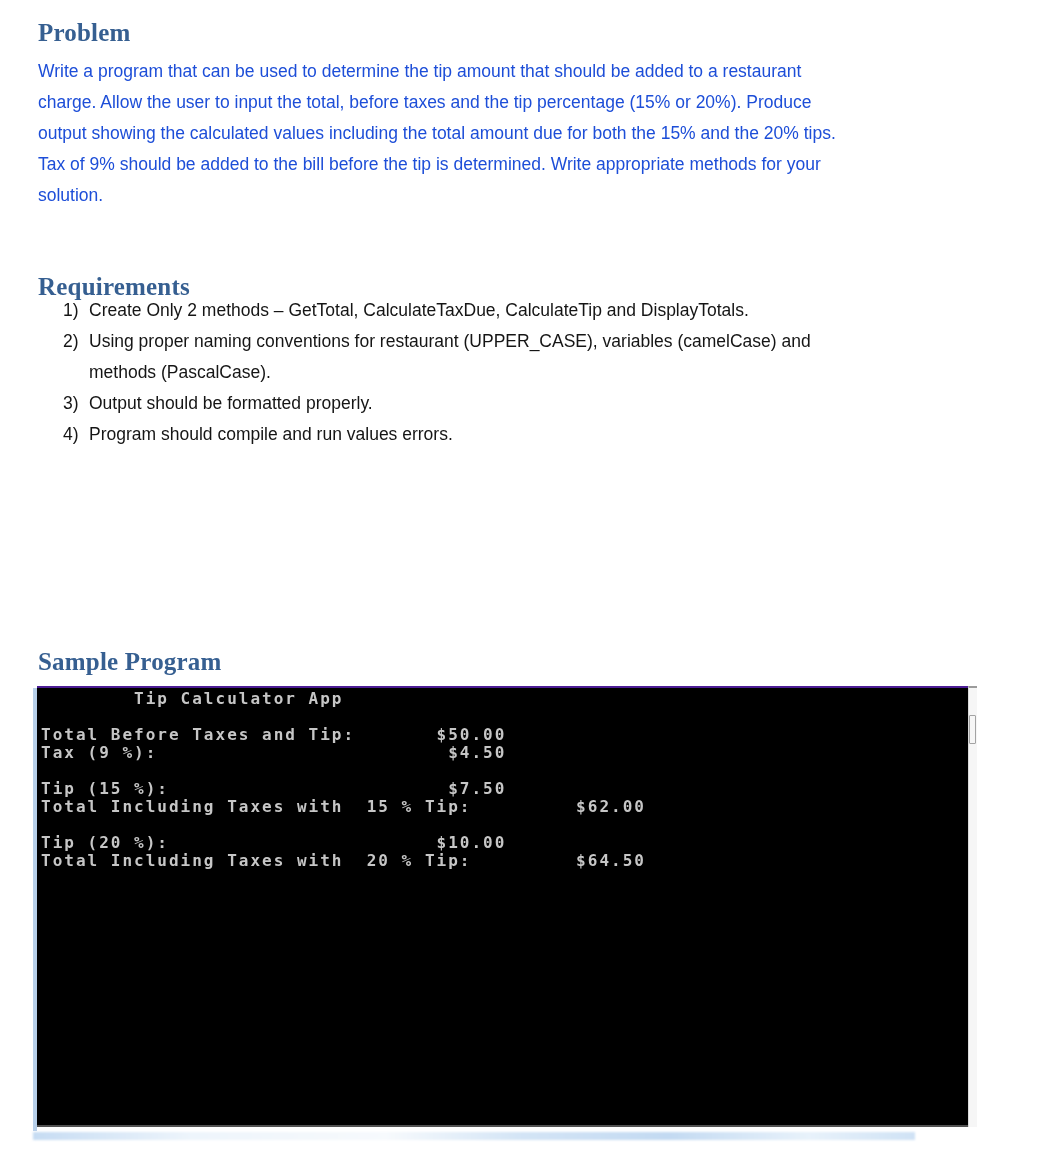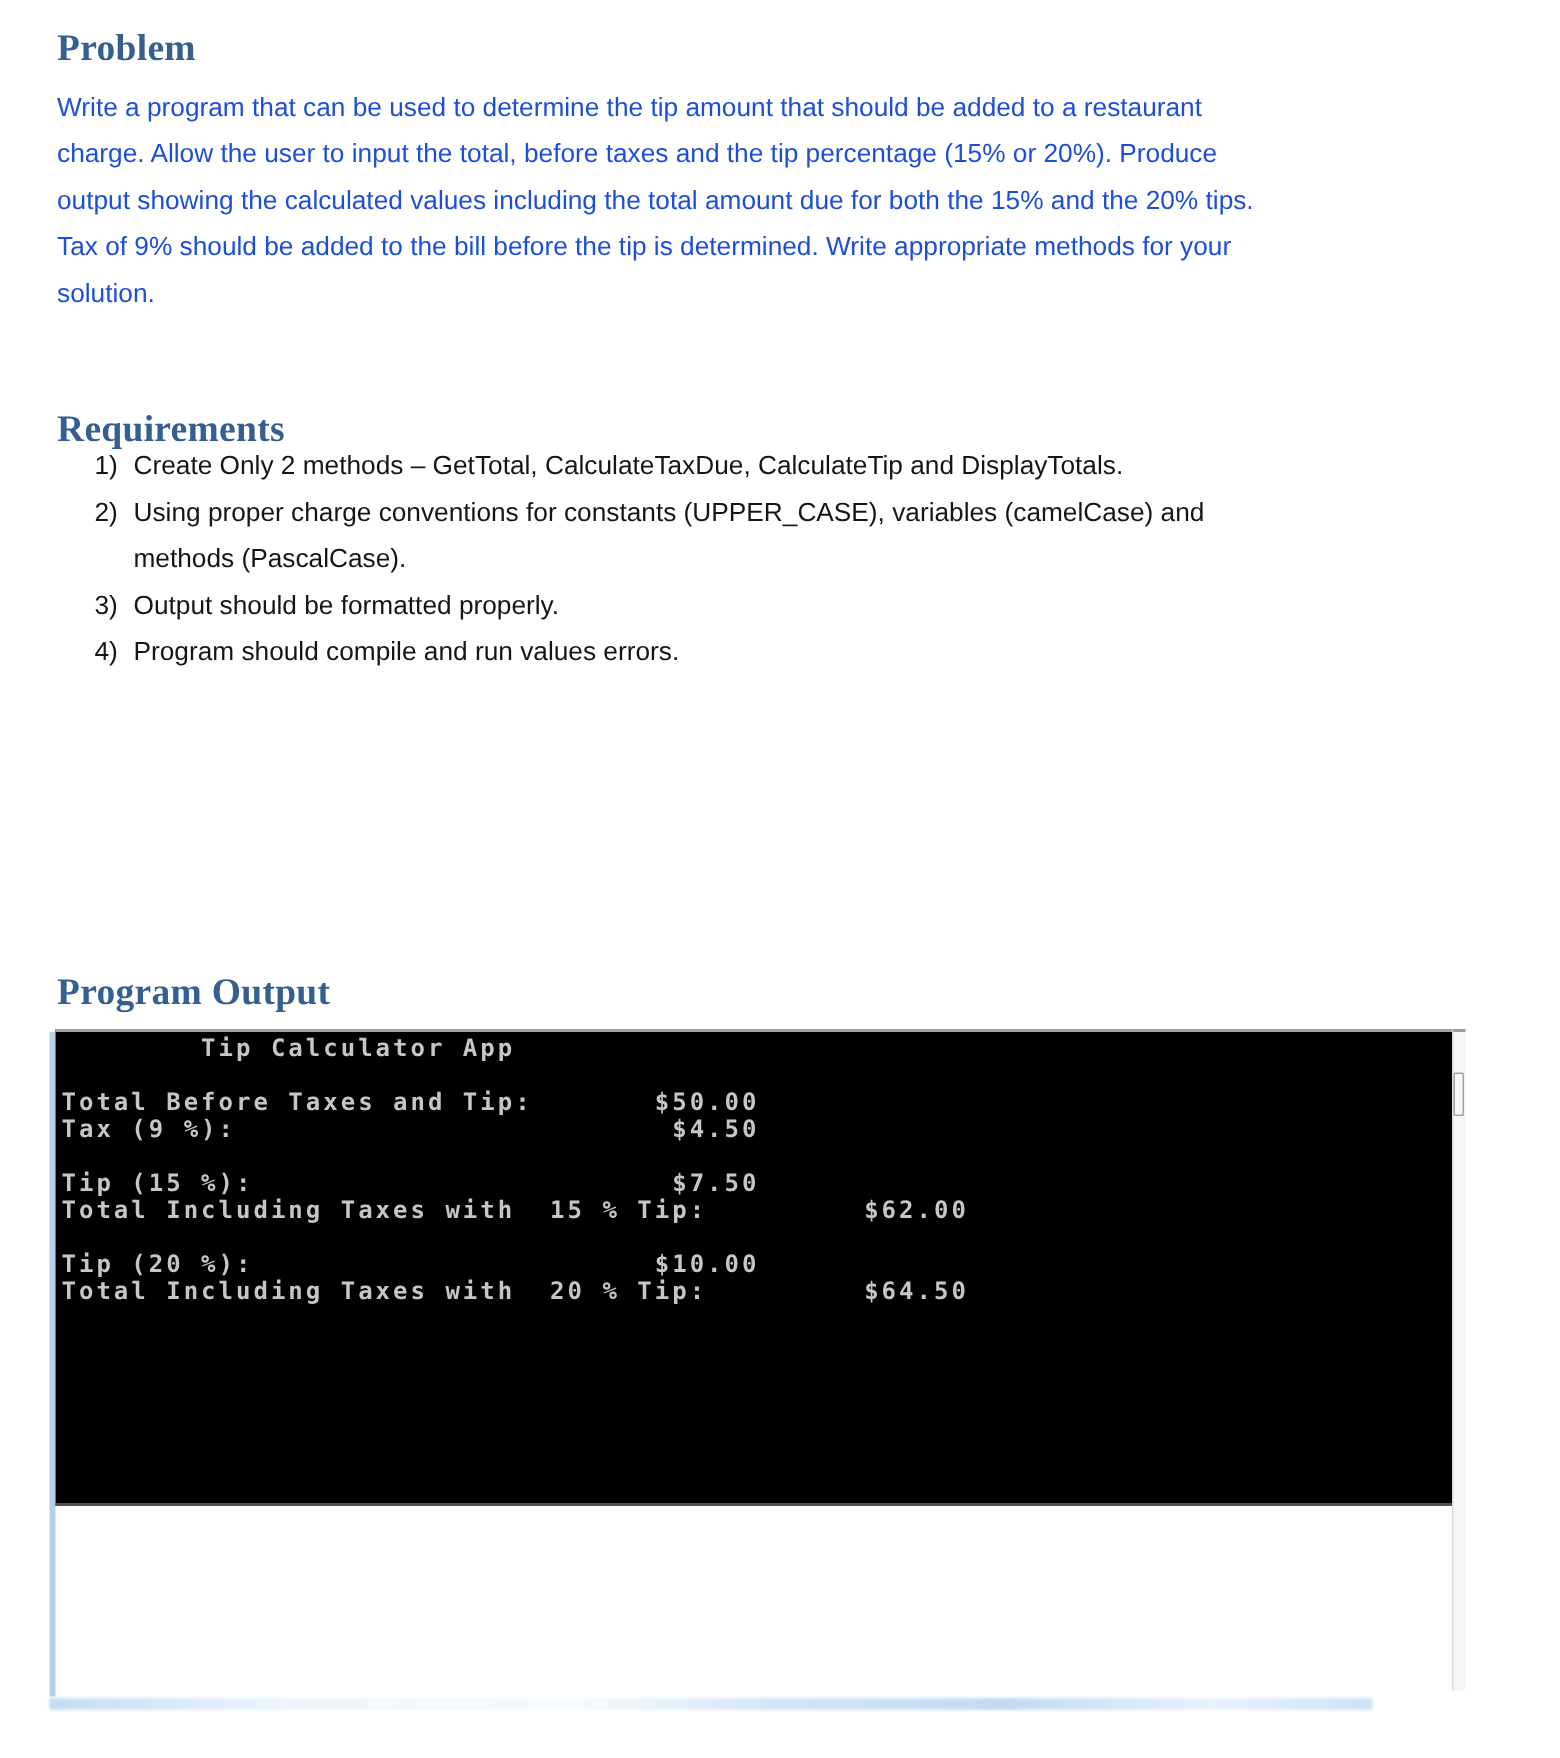--- a/index.html
+++ b/index.html
@@ -39,23 +39,23 @@
     position: absolute; left: 0; top: 2px; width: 4px; height: 443px;
     background: #b7cfe9;
   }
   .console-bottom-glow {
     position: absolute; left: 0; bottom: -7px; height: 8px; right: 62px;
     background: linear-gradient(90deg, #c6dcf3 0%, #eef5fc 18%, #f7fafd 40%,
                 #d4e5f6 55%, #c3daf2 72%, #e8f2fb 88%, #cfe2f5 100%);
     filter: blur(1px);
   }
   .console-screen {
-    position: absolute; left: 4px; top: 0; width: 931px; height: 318px;
+    position: absolute; left: 4px; top: 0; width: 931px; height: 441px;
     background: #000000;
-    border-top: 2px solid #a3a3a3;
+    border-top: 2px solid #4c1d95;
     border-bottom: 2px solid #515151;
   }
   .console-text {
     position: absolute; left: 4px; top: 2px;
     font-family: "DejaVu Sans Mono", monospace;
     font-weight: bold; font-size: 16px; line-height: 18px;
     letter-spacing: 2px; color: #c6c6c6; white-space: pre;
   }
   .console-scrollbar {
     position: absolute; left: 935px; top: 0; width: 9px; height: 441px;
@@ -82,34 +82,34 @@
 
   <h1 class="doc-heading" id="req-heading">Requirements</h1>
 
   <div class="req-list">
     <div class="list-item">
       <span class="num">1)</span>
       <span class="item-text">Create Only 2 methods – GetTotal, CalculateTaxDue, CalculateTip and DisplayTotals.</span>
     </div>
     <div class="list-item">
       <span class="num">2)</span>
-      <span class="item-text">Using proper charge conventions for constants (UPPER_CASE), variables (camelCase) and
+      <span class="item-text">Using proper naming conventions for restaurant (UPPER_CASE), variables (camelCase) and
 methods (PascalCase).</span>
     </div>
     <div class="list-item">
       <span class="num">3)</span>
       <span class="item-text">Output should be formatted properly.</span>
     </div>
     <div class="list-item">
       <span class="num">4)</span>
       <span class="item-text">Program should compile and run values errors.</span>
     </div>
   </div>
 
-  <h1 class="doc-heading" id="sample-heading">Program Output</h1>
+  <h1 class="doc-heading" id="sample-heading">Sample Program</h1>
 
   <div class="console-window">
     <div class="console-left-border"></div>
     <div class="console-bottom-glow"></div>
 
     <div class="console-screen">
       <pre class="console-text">        Tip Calculator App
 
 Total Before Taxes and Tip:       $50.00
 Tax (9 %):                         $4.50

